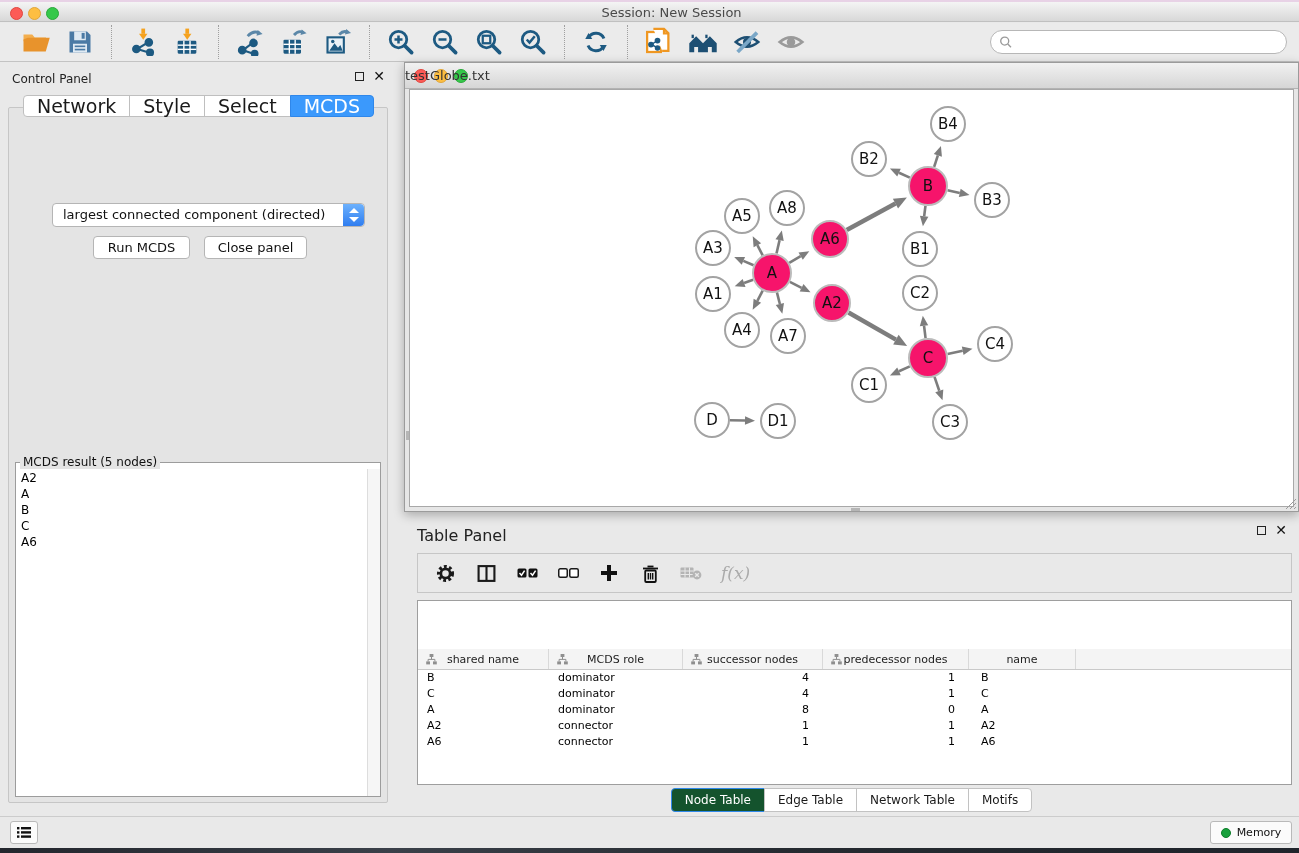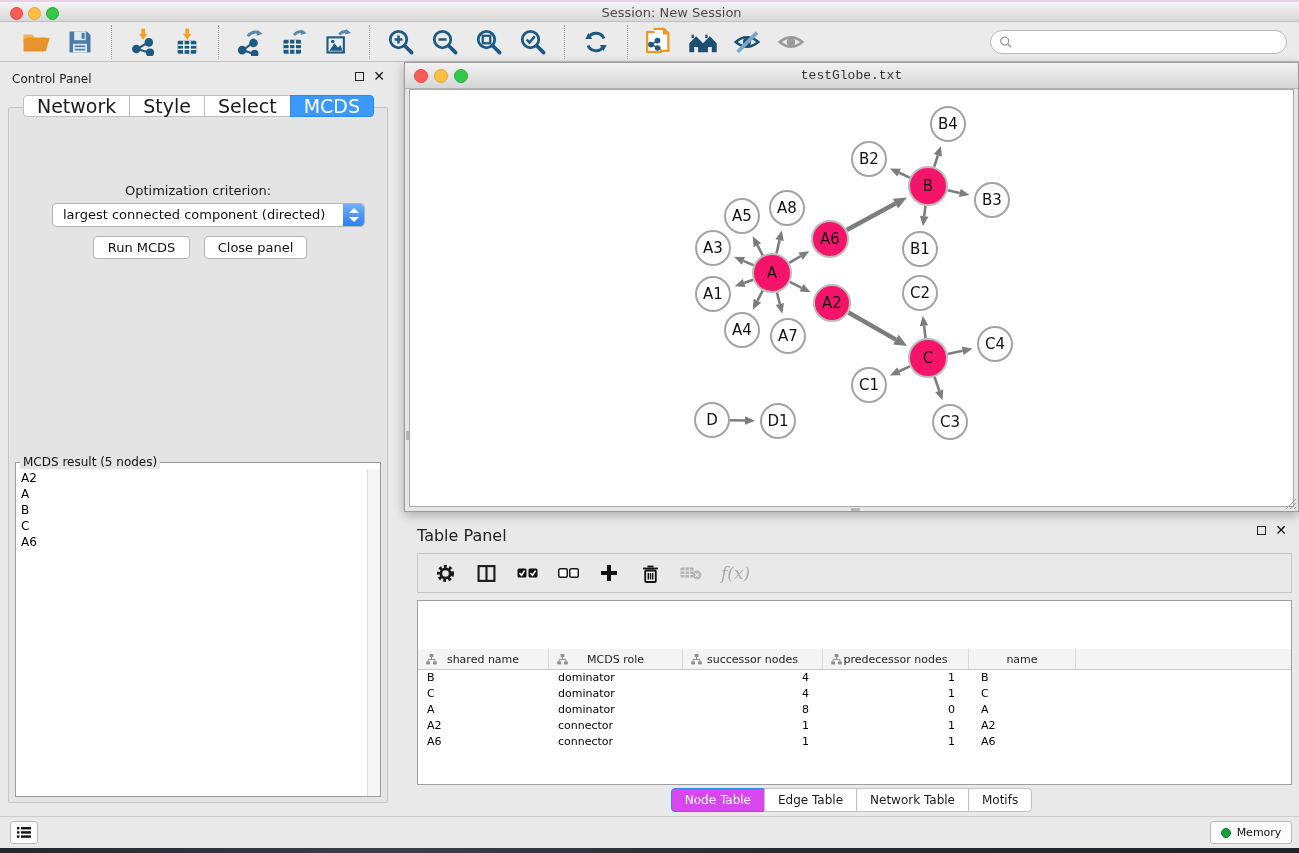--- a/index.html
+++ b/index.html
@@ -83,21 +83,21 @@
   .mcds-fieldset legend { font-size:12px; color:#111; margin-left:4px; padding:0 3px; background:#e4e4e4; }
   .mcds-list { font-size:12px; line-height:16px; padding:1px 5px; color:#000; }
   .mcds-scroll { position:absolute; top:0; right:0; bottom:0; width:13px; background:#f6f6f6; border-left:1px solid #ddd; }
 
   
   .net-window {
     position:absolute; left:404px; top:62px; width:895px; height:450px;
     background:#e6e6e6; border:1px solid #9b9b9b; box-shadow:0 3px 10px rgba(0,0,0,.28);
   }
   .net-titlebar { position:absolute; top:0; left:0; right:0; height:26px; background:linear-gradient(#f1f1f1,#d6d6d6); border-bottom:1px solid #b3b3b3; }
-  .net-titlebar .title { position:absolute; left:0; right:0; top:5px; text-align:center; font-size:13px; color:#333;font-family:Liberation Mono, monospace; }
+  .net-titlebar .title { position:absolute; left:0; right:0; top:5px; font-size:13px; color:#333; }
   .net-light { position:absolute; top:6px; width:14px; height:14px; border-radius:50%; }
   .nl-red    { left:9px;  background:#fc5b57; border:1px solid #e1463e; }
   .nl-yellow { left:29px; background:#fdbe41; border:1px solid #e0a63a; }
   .nl-green  { left:49px; background:#35c84a; border:1px solid #2aa83a; }
   .net-canvas { position:absolute; left:4px; right:4px; top:26px; bottom:4px; background:#fff; border:1px solid #a8a8a8; }
   .resize-grip { position:absolute; right:1px; bottom:1px; }
   .scroll-mark-v { position:absolute; left:0.5px; top:368px; width:3px; height:9px; background:#b5b5b5; }
   .scroll-mark-h { position:absolute; left:446px; bottom:0.5px; width:9px; height:3px; background:#b5b5b5; }
 
   
@@ -126,21 +126,21 @@
   .tt-row .c2, .tt-row .c3 { text-align:right; padding-right:14px; }
   .tt-row .c4 { padding-left:12px; }
   .tt-row div { line-height:16px; }
   .tp-tabs { position:absolute; left:0; right:0; top:268px; display:flex; justify-content:center; }
   .tp-tab {
     height:24px; line-height:22px; padding:0 13px; background:#fff; border:1px solid #c2c2c2;
     font-size:12px; margin-left:-1px; cursor:pointer; color:#1a1a1a;
   }
   .tp-tab:first-child { border-radius:4px 0 0 4px; margin-left:0; }
   .tp-tab:last-child { border-radius:0 4px 4px 0; }
-  .tp-tab.sel { background:#d946ef; border-color:#2f87ea; color:#fff; }
+  .tp-tab.sel { background:#14532d; border-color:#2f87ea; color:#fff; }
 
   
   .status-bar { position:absolute; left:0; right:0; bottom:5px; height:32px; background:#e9e9e9; border-top:1px solid #cccccc; }
   .status-list-btn {
     position:absolute; left:10px; top:4px; width:28px; height:23px;
     background:#fbfbfb; border:1px solid #b9b9b9; border-radius:3px;
     display:flex; align-items:center; justify-content:center; cursor:pointer;
   }
   .memory-btn {
     position:absolute; right:7px; top:4px; width:82px; height:23px;
@@ -337,21 +337,20 @@
   <span class="cp-close win-close">✕</span>
 
   <div class="cp-tabs">
     <span class="cp-tab">Network</span>
     <span class="cp-tab">Style</span>
     <span class="cp-tab">Select</span>
     <span class="cp-tab sel">MCDS</span>
   </div>
 
   <div class="cp-outer">
-    <div class="opt-label">Optimization criterion:</div>
     <div class="dropdown">
       <div class="dd-text">largest connected component (directed)</div>
       <div class="dd-stepper">
           <span class="up"></span>
           <span class="down"></span>
         </div>
     </div>
     <button class="cp-btn btn-run">Run MCDS</button>
     <button class="cp-btn btn-close">Close panel</button>
 

